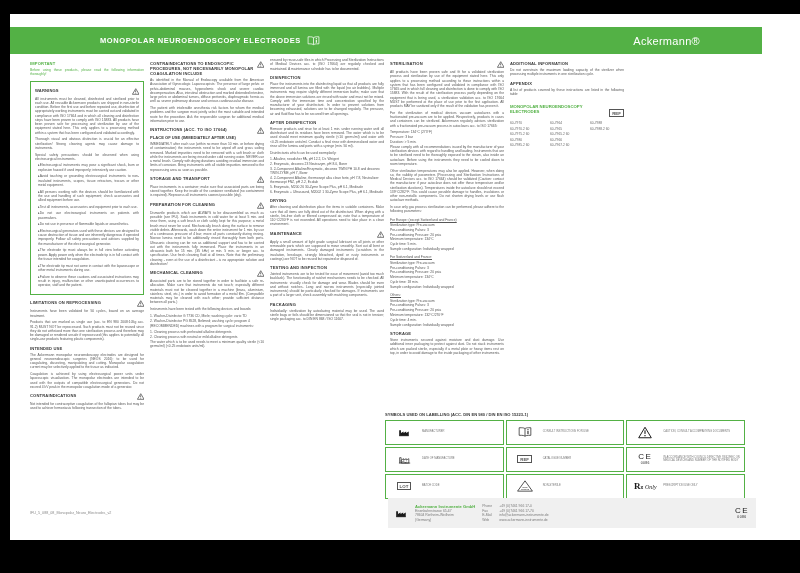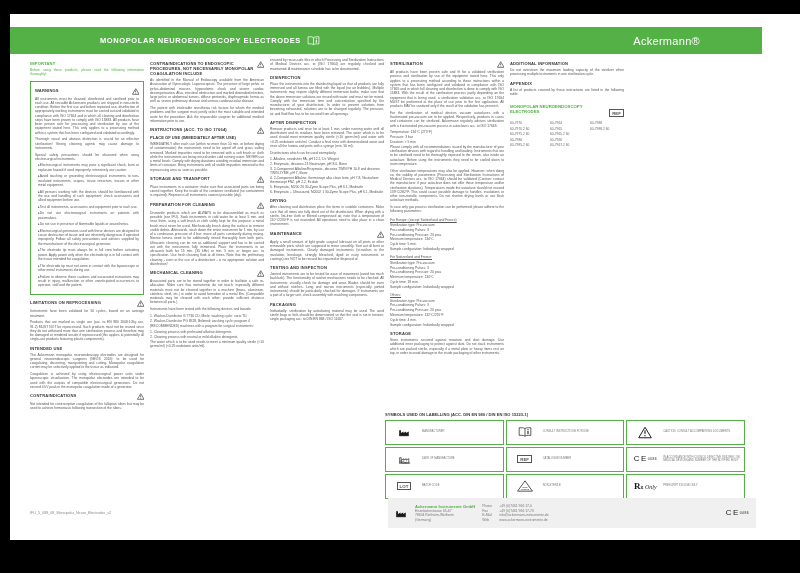--- a/index.html
+++ b/index.html
@@ -34,21 +34,21 @@
   .prod-t{color:#53b145;font-weight:bold;font-size:4.3px;text-transform:uppercase;}
   .chipbox{border:0.8px solid #555;color:#555;font-weight:bold;font-size:4.4px;padding:0.5px 2px;background:#fff;}
   .ref-grid{display:grid;grid-template-columns:40px 40px 34px;row-gap:1.6px;font-size:3.3px;color:#6a6a6a;}
   
   .symbols{position:absolute;left:375px;top:398px;width:360px;}
   .sym-h{font-size:4.1px;font-weight:bold;color:#3a3a3a;margin-bottom:2.5px;text-transform:uppercase;}
   .sym-grid{display:grid;grid-template-columns:1fr 1fr 1fr;gap:2px;}
   .sym-cell{border:1px solid #53b145;height:21px;display:flex;align-items:center;padding:1px 3px;gap:3px;}
   .sym-ic{width:30px;flex:none;display:flex;justify-content:center;align-items:center;}
   .sym-lab{font-size:2.7px;line-height:1.25;color:#777;text-transform:uppercase;}
-  .ce-mark{display:flex;flex-direction:row;align-items:center;line-height:1;color:#1a1a1a;}
+  .ce-mark{display:flex;flex-direction:column;align-items:center;line-height:1;color:#1a1a1a;}
   .ce-big{font-size:8px;letter-spacing:1.5px;}
   .ce-num{font-size:3.4px;margin-top:0.5px;letter-spacing:0.4px;}
   .rx{color:#1a1a1a;display:flex;align-items:baseline;}
   .rx-r{font-size:9px;font-weight:bold;font-family:"Liberation Serif", serif;}
   .rx-x{font-size:5px;font-weight:bold;}
   .rx-only{font-size:6px;font-style:italic;margin-left:1.5px;font-family:"Liberation Serif", serif;}
   
   .addrband{position:absolute;left:378px;top:484px;width:368px;height:30px;background:#f0f0f0;
             display:flex;align-items:center;gap:7px;padding:0 7px;box-sizing:border-box;}
   .addr-co{color:#53b145;font-weight:bold;font-size:4.1px;}

